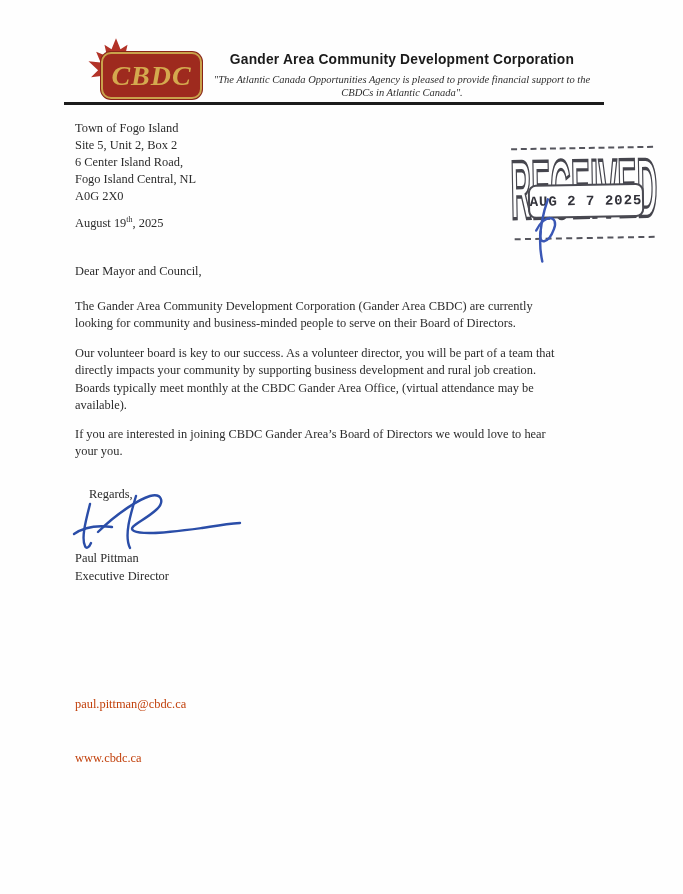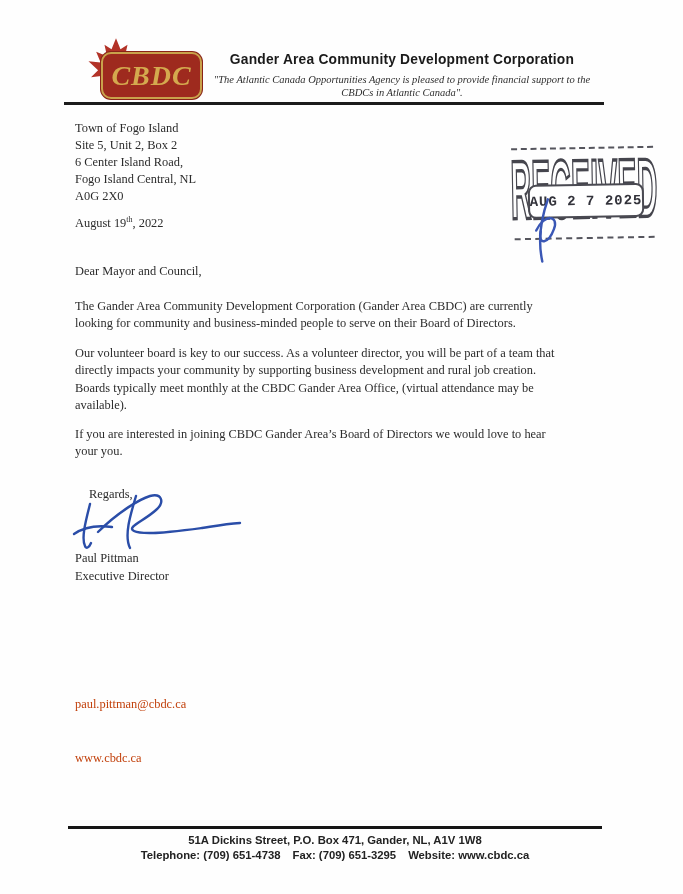--- a/index.html
+++ b/index.html
@@ -112,21 +112,21 @@
   <div class="header-rule"></div>
 
   <div class="recipient">
     <div>Town of Fogo Island</div>
     <div>Site 5, Unit 2, Box 2</div>
     <div>6 Center Island Road,</div>
     <div>Fogo Island Central, NL</div>
     <div>A0G 2X0</div>
   </div>
 
-  <div class="letter-date"><span>August 19</span><sup>th</sup><span>, 2022</span></div>
+  <div class="letter-date"><span>August 19</span><sup>th</sup><span>, 2025</span></div>
 
   <div class="stamp">
     <div class="stamp-dash top"></div>
     <div class="stamp-word">RECEIVED</div>
     <div class="stamp-datebox">
       <span>AUG 2 7 2025</span>
     </div>
     <svg class="stamp-initials" viewBox="0 0 40 65">
       <path d="M19,6 C13,22 9,42 13,62" fill="none" stroke="#3a57b5" stroke-width="2.2" stroke-linecap="round"></path>
       <path d="M8,34 C16,18 29,21 24,33 C19,46 9,48 12,35" fill="none" stroke="#3a57b5" stroke-width="2.2" stroke-linecap="round"></path>
@@ -152,20 +152,14 @@
     <path d="M30,42 C50,22 72,9 82,6 C94,3 97,12 88,20 C76,31 58,37 66,41 C76,46 112,41 134,38 C147,36 157,34 172,33" fill="none" stroke="#2a4da8" stroke-width="2.4" stroke-linecap="round"></path>
   </svg>
   <div class="signer-name">Paul Pittman</div>
   <div class="signer-title">Executive Director</div>
 
   <div class="links">
     <a>paul.pittman@cbdc.ca</a>
     <a>www.cbdc.ca</a>
   </div>
 
-  <div class="footer">
-    <div>51A Dickins Street, P.O. Box 471, Gander, NL, A1V 1W8</div>
-    <div class="contact-line">
-      <span>Telephone: (709) 651-4738</span><span>Fax: (709) 651-3295</span><span>Website: www.cbdc.ca</span>
-    </div>
-  </div>
 
 </div>
 
 </body></html>

